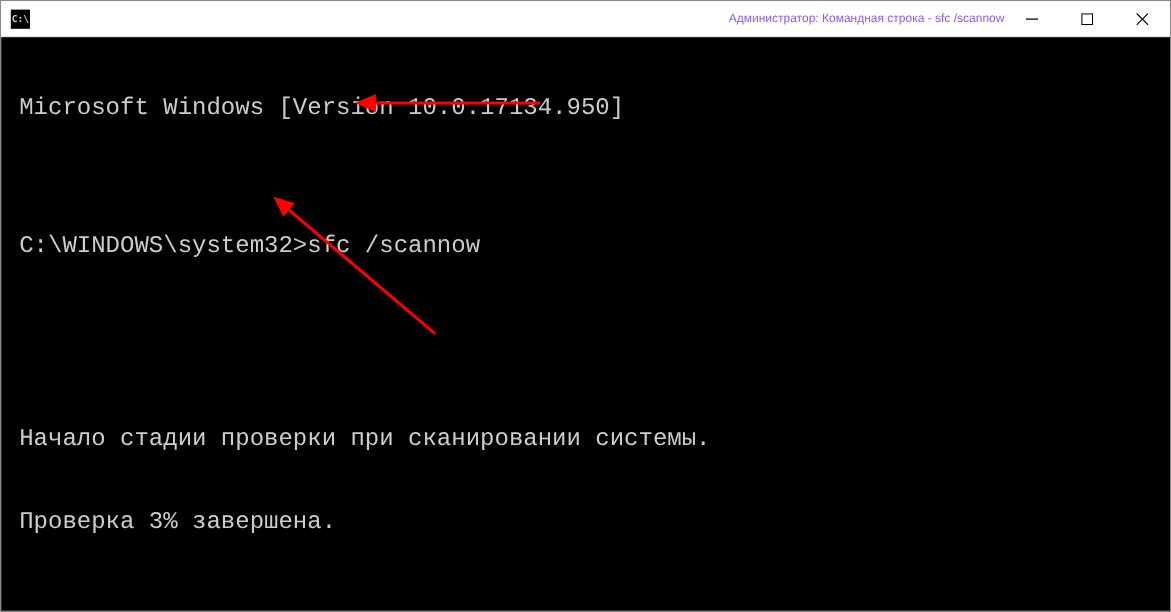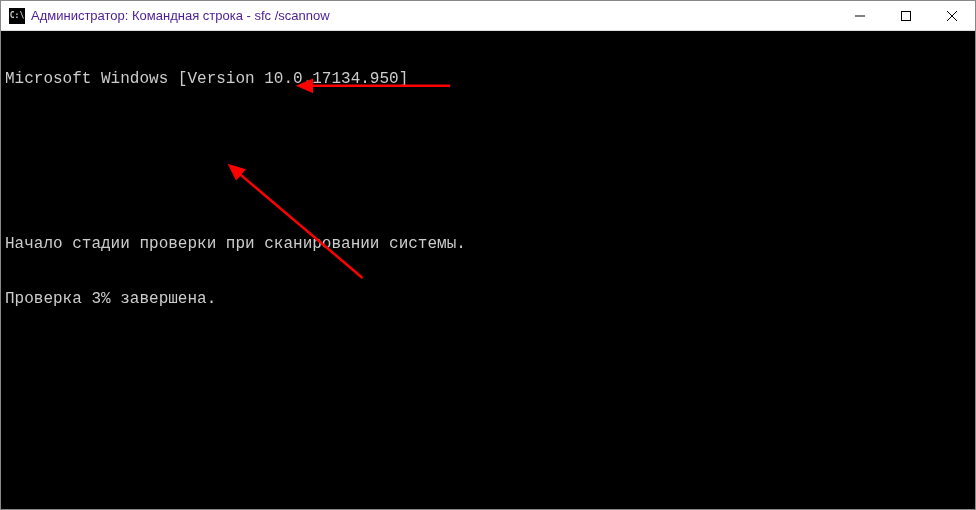--- a/index.html
+++ b/index.html
@@ -39,23 +39,24 @@
       display: flex;
       align-items: center;
       justify-content: center;
       font-size: 8px;
       color: #ccc;
       font-family: monospace;
       font-weight: bold;
       line-height: 1;
     }
     .titlebar-text {
-      font-size: 13px;
-      color: #4c1d95;
+      font-size: 10px;
+      color: #8b5cf6;
       flex: 1;
+      text-align: right;
     }
     .titlebar-controls {
       display: flex;
       height: 100%;
     }
     .titlebar-btn {
       width: 46px;
       height: 100%;
       display: flex;
       align-items: center;
@@ -64,23 +65,23 @@
     }
     .titlebar-btn svg {
       width: 10px;
       height: 10px;
     }
     .terminal {
       flex: 1;
       background: #000;
       color: #ccc;
       font-family: Consolas, "Courier New", monospace;
-      font-size: 16px;
+      font-size: 20px;
       line-height: 1.15;
-      padding: 2px 4px;
+      padding: 2px 15px;
       white-space: pre;
       overflow: hidden;
       position: relative;
     }
     .terminal-line {
       white-space: pre;
     }
     .arrows {
       position: absolute;
       top: 0;
@@ -112,20 +113,21 @@
         <svg viewBox="0 0 10 10">
             <line x1="0" y1="0" x2="10" y2="10" stroke="#000" stroke-width="1"></line>
             <line x1="10" y1="0" x2="0" y2="10" stroke="#000" stroke-width="1"></line>
           </svg>
       </div>
     </div>
   </div>
   <div class="terminal">
     <div class="terminal-line">Microsoft Windows [Version 10.0.17134.950]</div>
     <div class="terminal-line"></div>
+    <div class="terminal-line">C:\WINDOWS\system32&gt;sfc /scannow</div>
     <div class="terminal-line"></div>
     <div class="terminal-line"></div>
     <div class="terminal-line">Начало стадии проверки при сканировании системы.</div>
     <div class="terminal-line">Проверка 3% завершена.</div>
     <svg class="arrows" viewBox="0 0 976 480">
       <defs>
         <marker id="arrowhead" markerWidth="8" markerHeight="8" refX="1" refY="3" orient="auto">
           <polygon points="0 0, 7 3, 0 6" fill="#ff0000"></polygon>
         </marker>
       </defs>

